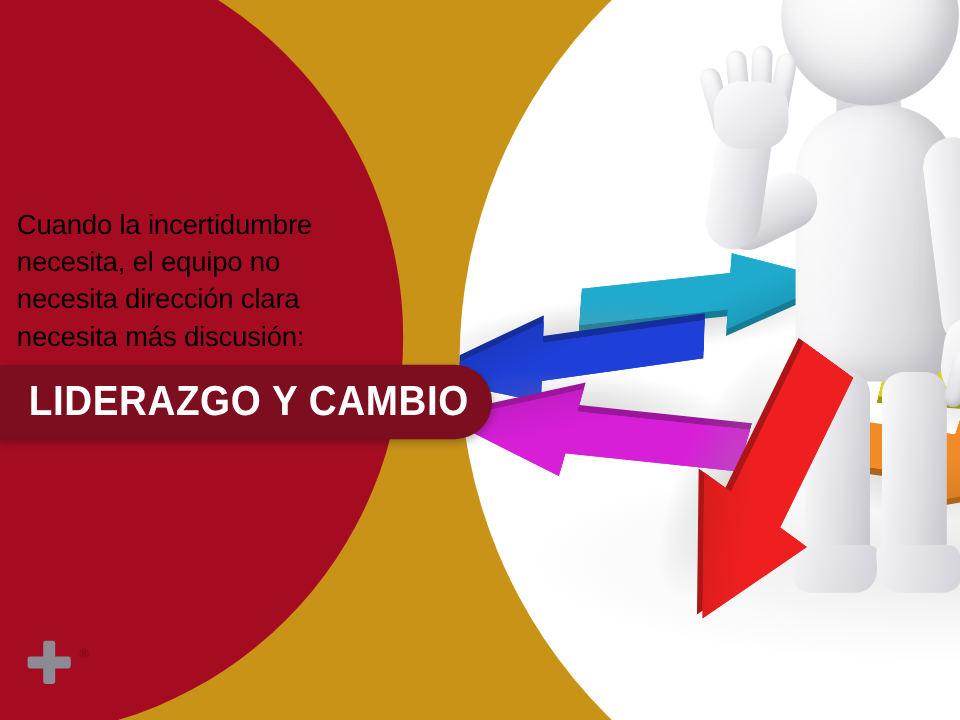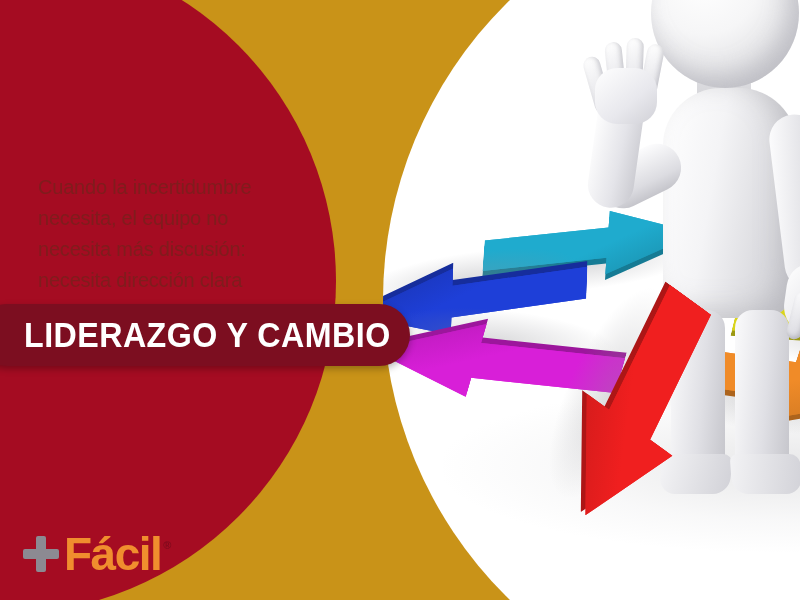--- a/index.html
+++ b/index.html
@@ -21,26 +21,25 @@
   .circle-crimson{
     position:absolute;
     left:-330px;top:-52px;width:666px;height:666px;
     border-radius:50%;
     background:#A50C22;
   }
 
   
   .quote{
     position:absolute;left:14px;top:172px;width:300px;
-    color:#7f1d1d;
-    font-size:20px;line-height:31px;
+    color:#000000;
+    font-size:23px;line-height:31px;
     letter-spacing:-0.2px;
     font-weight:400;
     z-index:20;
-    margin-left:24px;
   }
   .quote p{margin:0;}
 
   
   .banner{
     position:absolute;left:-24px;top:304px;
     height:62px;width:434px;
     background:#7C0E20;
     border-radius:32px;
     box-shadow:0 3px 7px rgba(0,0,0,.28);
@@ -284,27 +283,26 @@
         <div class="foot foot-r"></div>
       </div>
     </div>
   </div>
 
   <div class="circle-crimson"></div>
 
   <div class="quote">
     <p>Cuando la incertidumbre</p>
     <p>necesita, el equipo no</p>
+    <p>necesita dirección clara</p>
     <p>necesita más discusión:</p>
-    <p>necesita dirección clara</p>
   </div>
 
   <div class="banner">
     <span class="banner-text">LIDERAZGO Y CAMBIO</span>
   </div>
 
   <div class="logo">
     <span class="logo-plus"></span>
-    <span class="logo-word">Fácil</span>
     <span class="logo-reg">®</span>
   </div>
 
 </div>
 
 </body></html>

